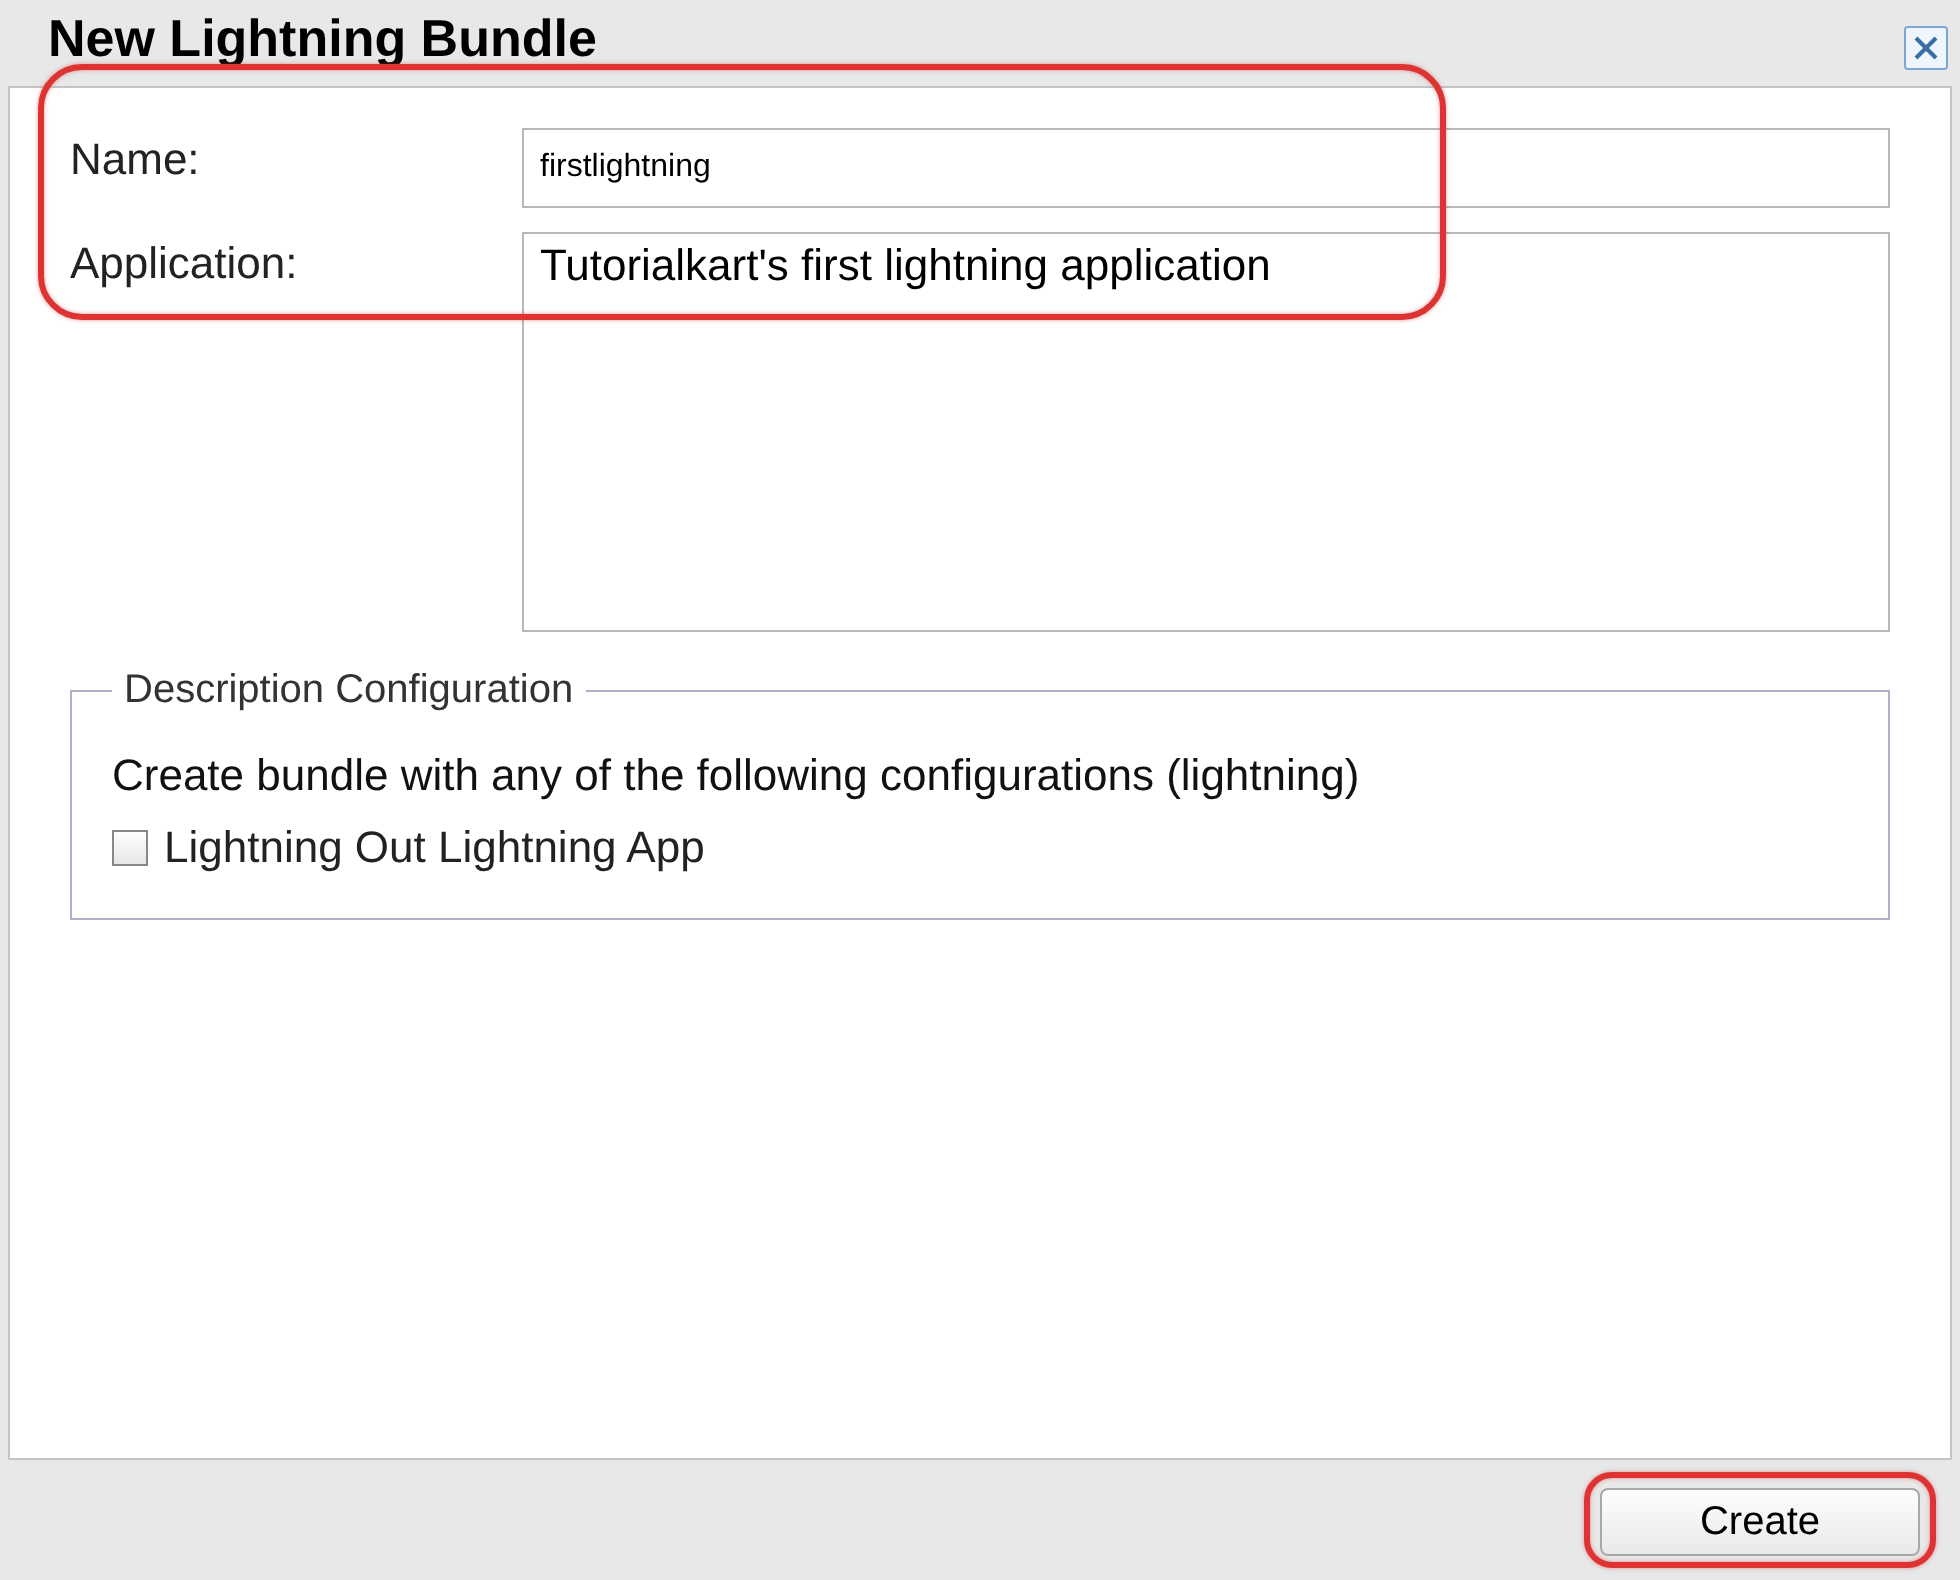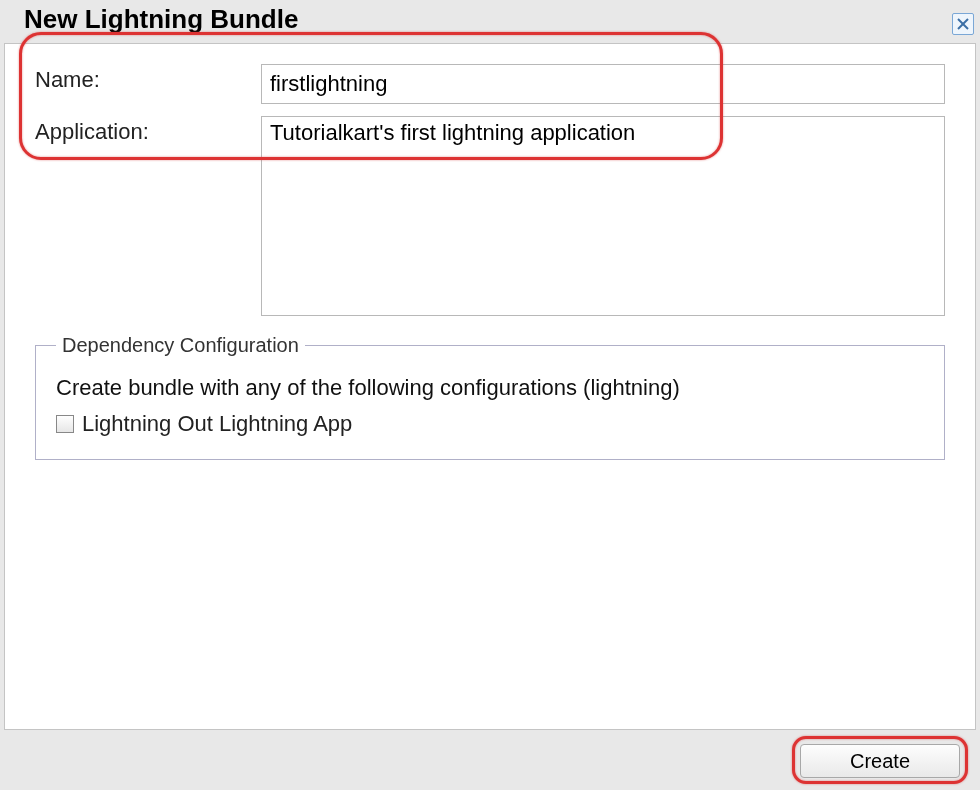--- a/index.html
+++ b/index.html
@@ -60,21 +60,21 @@
       gap: 16px;
     }
     .label {
       width: 210px;
       font-size: 22px;
       color: #222;
       padding-top: 3px;
     }
     .text-input {
       flex: 1;
-      font-size: 22px;
+      font-size: 16px;
       padding: 13px 8px;
       border: 1px solid #b8b8b8;
       background: #fff;
       font-family: inherit;
       height: 40px;
     }
     .textarea {
       flex: 1;
       font-size: 22px;
       padding: 3px 8px;
@@ -173,21 +173,21 @@
       <div class="row">
         <div class="label">Name:</div>
         <input type="text" class="text-input" value="firstlightning" style="">
       </div>
       <div class="row">
         <div class="label">Application:</div>
         <textarea class="textarea" style="">Tutorialkart's first lightning application</textarea>
       </div>
 
       <fieldset class="config">
-        <legend>Dependency Configuration</legend>
+        <legend>Description Configuration</legend>
         <div class="config-text">Create bundle with any of the following configurations (lightning)</div>
         <div class="checkbox-row">
           <span class="checkbox"></span>
           <span class="checkbox-label">Lightning Out Lightning App</span>
         </div>
       </fieldset>
     </div>
     <div class="highlight highlight-top"></div>
   </div>
 

